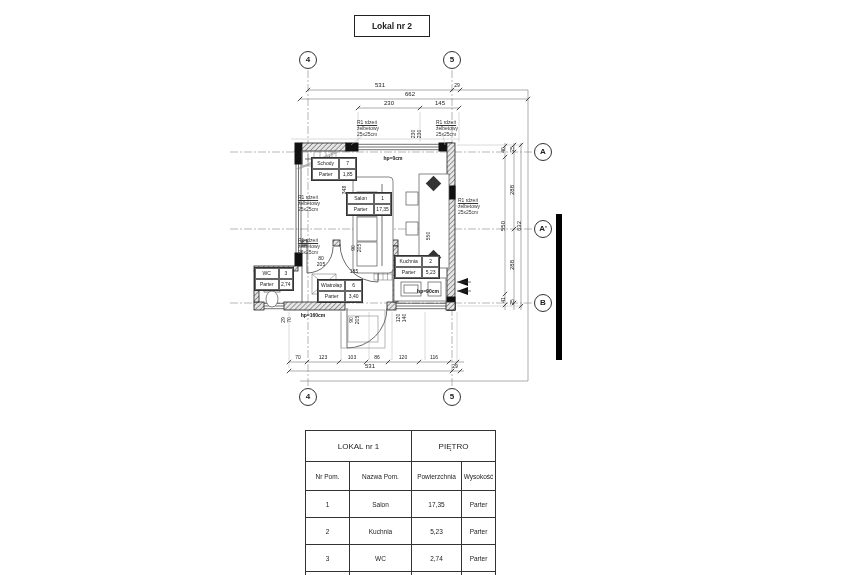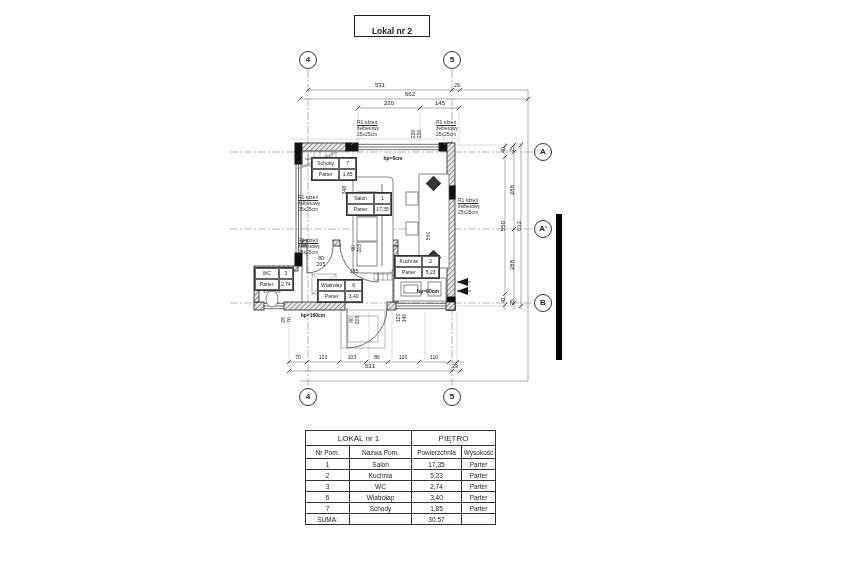--- a/index.html
+++ b/index.html
@@ -28,24 +28,24 @@
   .note{position:absolute;transform:translate(-50%,-50%);display:flex;flex-direction:column;
         font-size:5px;line-height:1.2;color:#333;white-space:nowrap;text-align:left}
   .note .u{text-decoration:underline}
   .rbox{position:absolute;display:grid;grid-template-columns:62% 38%;background:#fff;
         border:1px solid #333;font-size:5px;line-height:1;text-align:center;color:#222}
   .rbox span{border:0.5px solid #666;padding:2px 0;}
   .bub{position:absolute;width:16px;height:16px;border:1px solid #333;border-radius:50%;
        background:#fff;font-size:8px;line-height:15px;text-align:center;font-weight:600;
        transform:translate(-50%,-50%);}
   .title-box{position:absolute;left:354px;top:15px;width:74px;height:20px;border:1.4px solid #222;
-       display:flex;align-items:flex-end;justify-content:center;font-weight:bold;font-size:8.5px;}
+       display:flex;align-items:center;justify-content:center;font-weight:bold;font-size:8.5px;}
   
   .sum-table{position:absolute;left:305px;top:430px;border-collapse:collapse;font-size:6.5px;color:#222}
-  .sum-table td{border:0.8px solid #333;text-align:center;padding:0 1px;height:10px;}
+  .sum-table td{border:0.8px solid #333;text-align:center;padding:8px 1px;height:10px;}
   .sum-table .h1 td{font-size:8px;height:14px;}
   .sum-table .h2 td{font-size:6.5px;height:12px;}
 </style>
 </head>
 <body>
 
 <div class="canvas">
 
   <svg class="plan-svg" width="863" height="575" viewBox="0 0 863 575">
     <defs>

